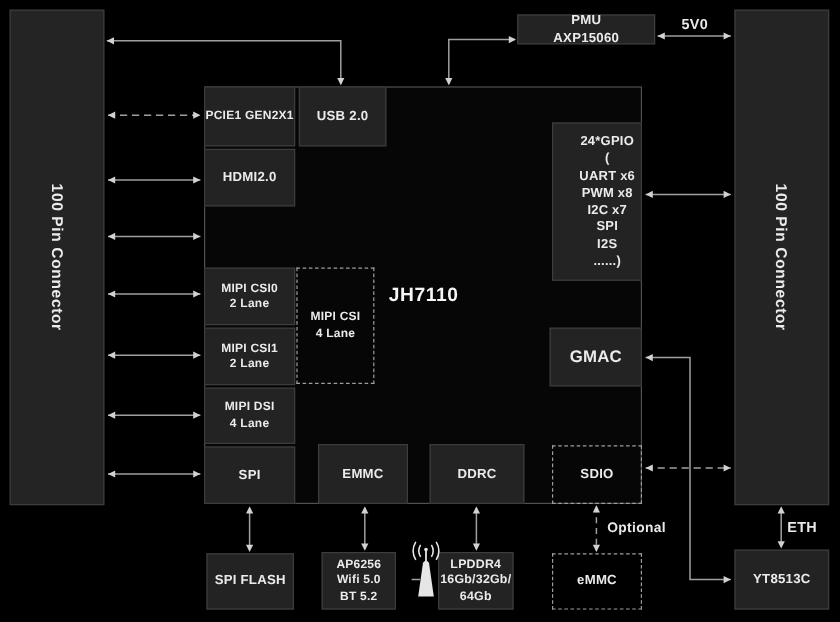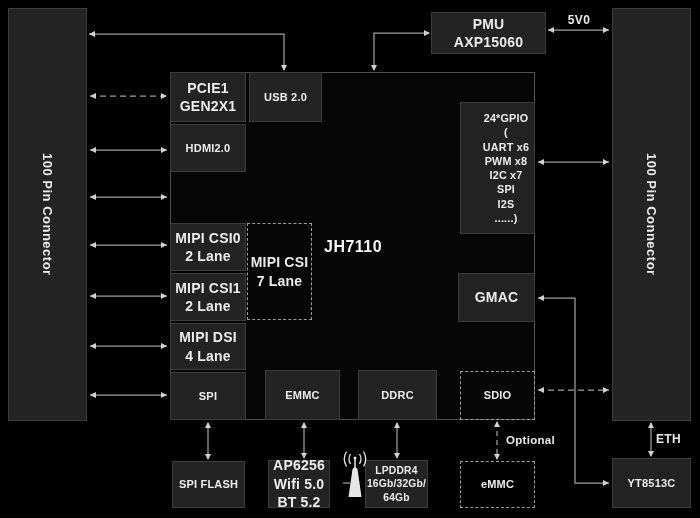--- a/index.html
+++ b/index.html
@@ -1,33 +1,33 @@
 <!DOCTYPE html>
 <html><head>
 <meta charset="utf-8">
 <style>
   html,body{margin:0;padding:0;background:#000;}
   #canvas{position:relative;width:700px;height:518px;background:#000;overflow:hidden;
           font-family:"Liberation Sans",sans-serif;}
   .blk{position:absolute;background:#232323;border:1px solid #3d3d3d;color:#ebebeb;
        display:flex;align-items:center;justify-content:center;text-align:center;
-       font-size:14px;font-weight:600;white-space:pre-line;line-height:1.32;
+       font-size:10px;font-weight:600;white-space:pre-line;line-height:1.32;
        letter-spacing:.2px;box-sizing:border-box;}
   .dashed{background:transparent;border:1.5px dashed #9d9d9d;}
   .chip{position:absolute;left:170px;top:72px;width:365px;height:348px;
         border:1px solid #505050;background:#060606;box-sizing:border-box;}
   .chip-label{position:absolute;left:324px;top:238px;font-size:16px;font-weight:700;
         color:#fafafa;letter-spacing:.5px;color:#f5f5f5;}
   .connector{writing-mode:vertical-rl;text-orientation:mixed;font-size:13px;
         font-weight:600;letter-spacing:.5px;background:#242424;}
   .lbl{position:absolute;color:#e9e9e9;font-size:12px;font-weight:600;letter-spacing:.3px;}
   
   #left-conn{left:8px;top:8px;width:79px;height:413px;}
   #right-conn{left:612px;top:8px;width:79px;height:413px;}
-  #pmu{left:431px;top:12px;width:115px;height:42px;font-size:14px;}
+  #pmu{left:431px;top:12px;width:115px;height:25px;font-size:11px;}
   #usb{left:249px;top:72px;width:73px;height:50px;font-size:11px;}
   #pcie1{left:170px;top:72px;width:76px;height:50px;}
   #hdmi{left:170px;top:124px;width:76px;height:48px;font-size:11px;}
   #pcie0{left:170px;top:174px;width:76px;height:47px;}
   #csi0{left:170px;top:223px;width:76px;height:48px;}
   #csi1{left:170px;top:273px;width:76px;height:48px;}
   #dsi{left:170px;top:323px;width:76px;height:47px;}
   #spi{left:170px;top:372px;width:76px;height:48px;font-size:11px;}
   #csi4{left:247px;top:223px;width:65px;height:97px;}
   #gpio{left:460px;top:102px;width:75px;height:132px;font-size:10.8px;padding-left:17px;}
@@ -62,21 +62,21 @@
   <div class="blk" id="pcie1">PCIE1 GEN2X1</div>
   <div class="blk" id="hdmi">HDMI2.0</div>
   <div class="blk" id="csi0">MIPI CSI0
 2 Lane</div>
   <div class="blk" id="csi1">MIPI CSI1
 2 Lane</div>
   <div class="blk" id="dsi">MIPI DSI
 4 Lane</div>
   <div class="blk" id="spi">SPI</div>
   <div class="blk dashed" id="csi4">MIPI CSI
-7 Lane</div>
+4 Lane</div>
   <div class="blk" id="gpio">24*GPIO
 (
 UART x6
 PWM x8
 I2C x7
 SPI
 I2S
 ......)</div>
   <div class="blk" id="gmac">GMAC</div>
   <div class="blk" id="emmc">EMMC</div>

